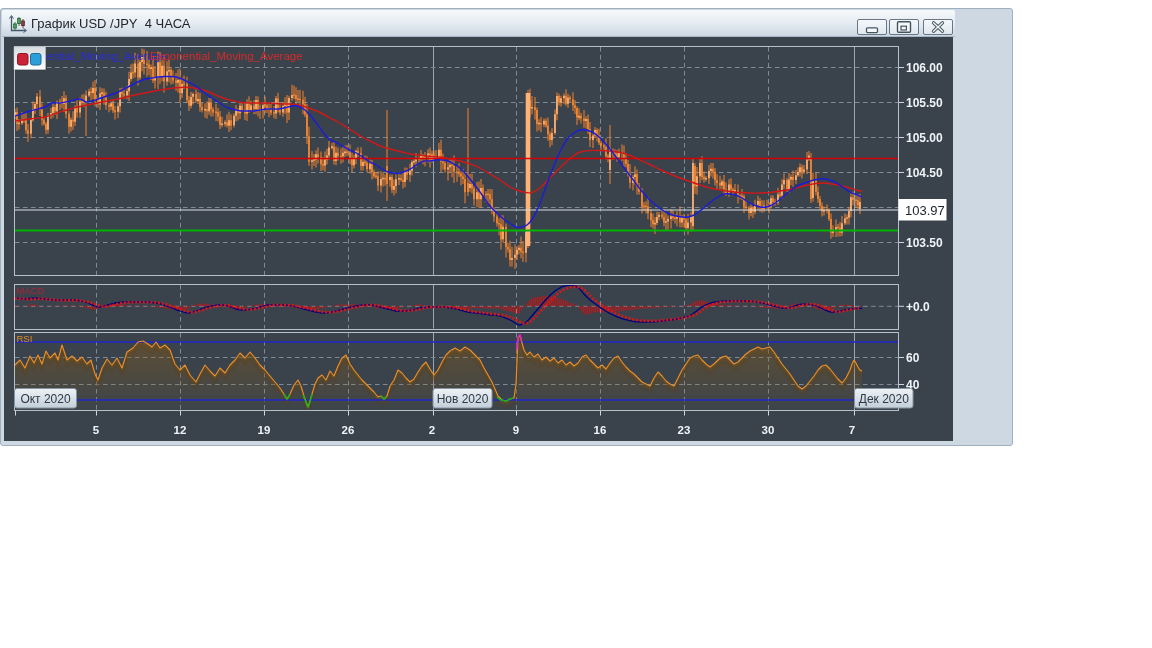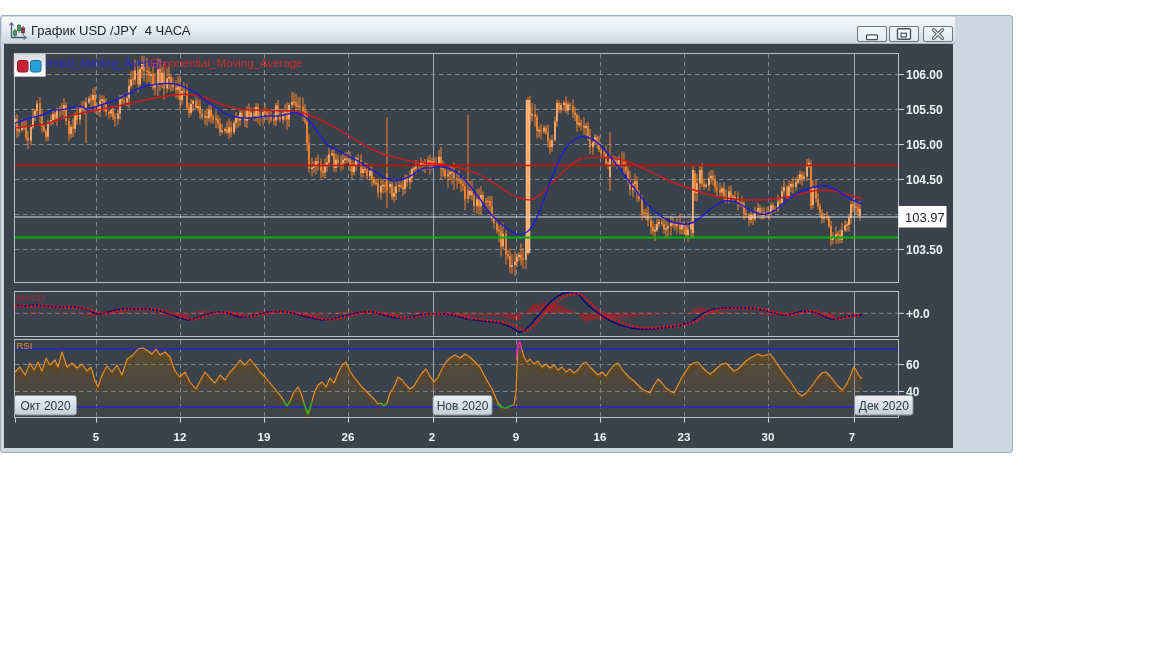--- a/index.html
+++ b/index.html
@@ -1,16 +1,16 @@
 <!DOCTYPE html>
 <html><head><meta charset="utf-8">
 <style>
 * { margin:0; padding:0; box-sizing:border-box; }
 html,body { width:1152px; height:648px; background:#ffffff; font-family:"Liberation Sans",sans-serif; overflow:hidden; }
-#win { position:absolute; left:0; top:15px; width:1013px; height:438px; background:#cdd8e2;
+#win { position:absolute; left:0; top:8px; width:1013px; height:438px; background:#cdd8e2;
   border:1px solid #9fafbe; border-radius:3px; }
 #tbar { position:absolute; left:1px; top:1px; width:953px; height:27px;
   background:linear-gradient(#f6f9fb, #e3eaf1 55%, #ccd7e1);
   border-bottom:1px solid #a8b6c4; border-radius:2px 2px 0 0; }
 #ticon { position:absolute; left:6px; top:4px; }
 #ttext { position:absolute; left:29px; top:6px; font-size:13px; color:#1e2328; }
 .wb { position:absolute; top:9px; width:30px; height:16px;
   background:linear-gradient(#f4f8fb,#dfe8ef); border:1px solid #6a7684; border-radius:2px; }
 .wb svg { position:absolute; left:-1px; top:-1px; }
 #content { position:absolute; left:3px; top:28px; width:949px; height:404px; background:#3a434c; }

